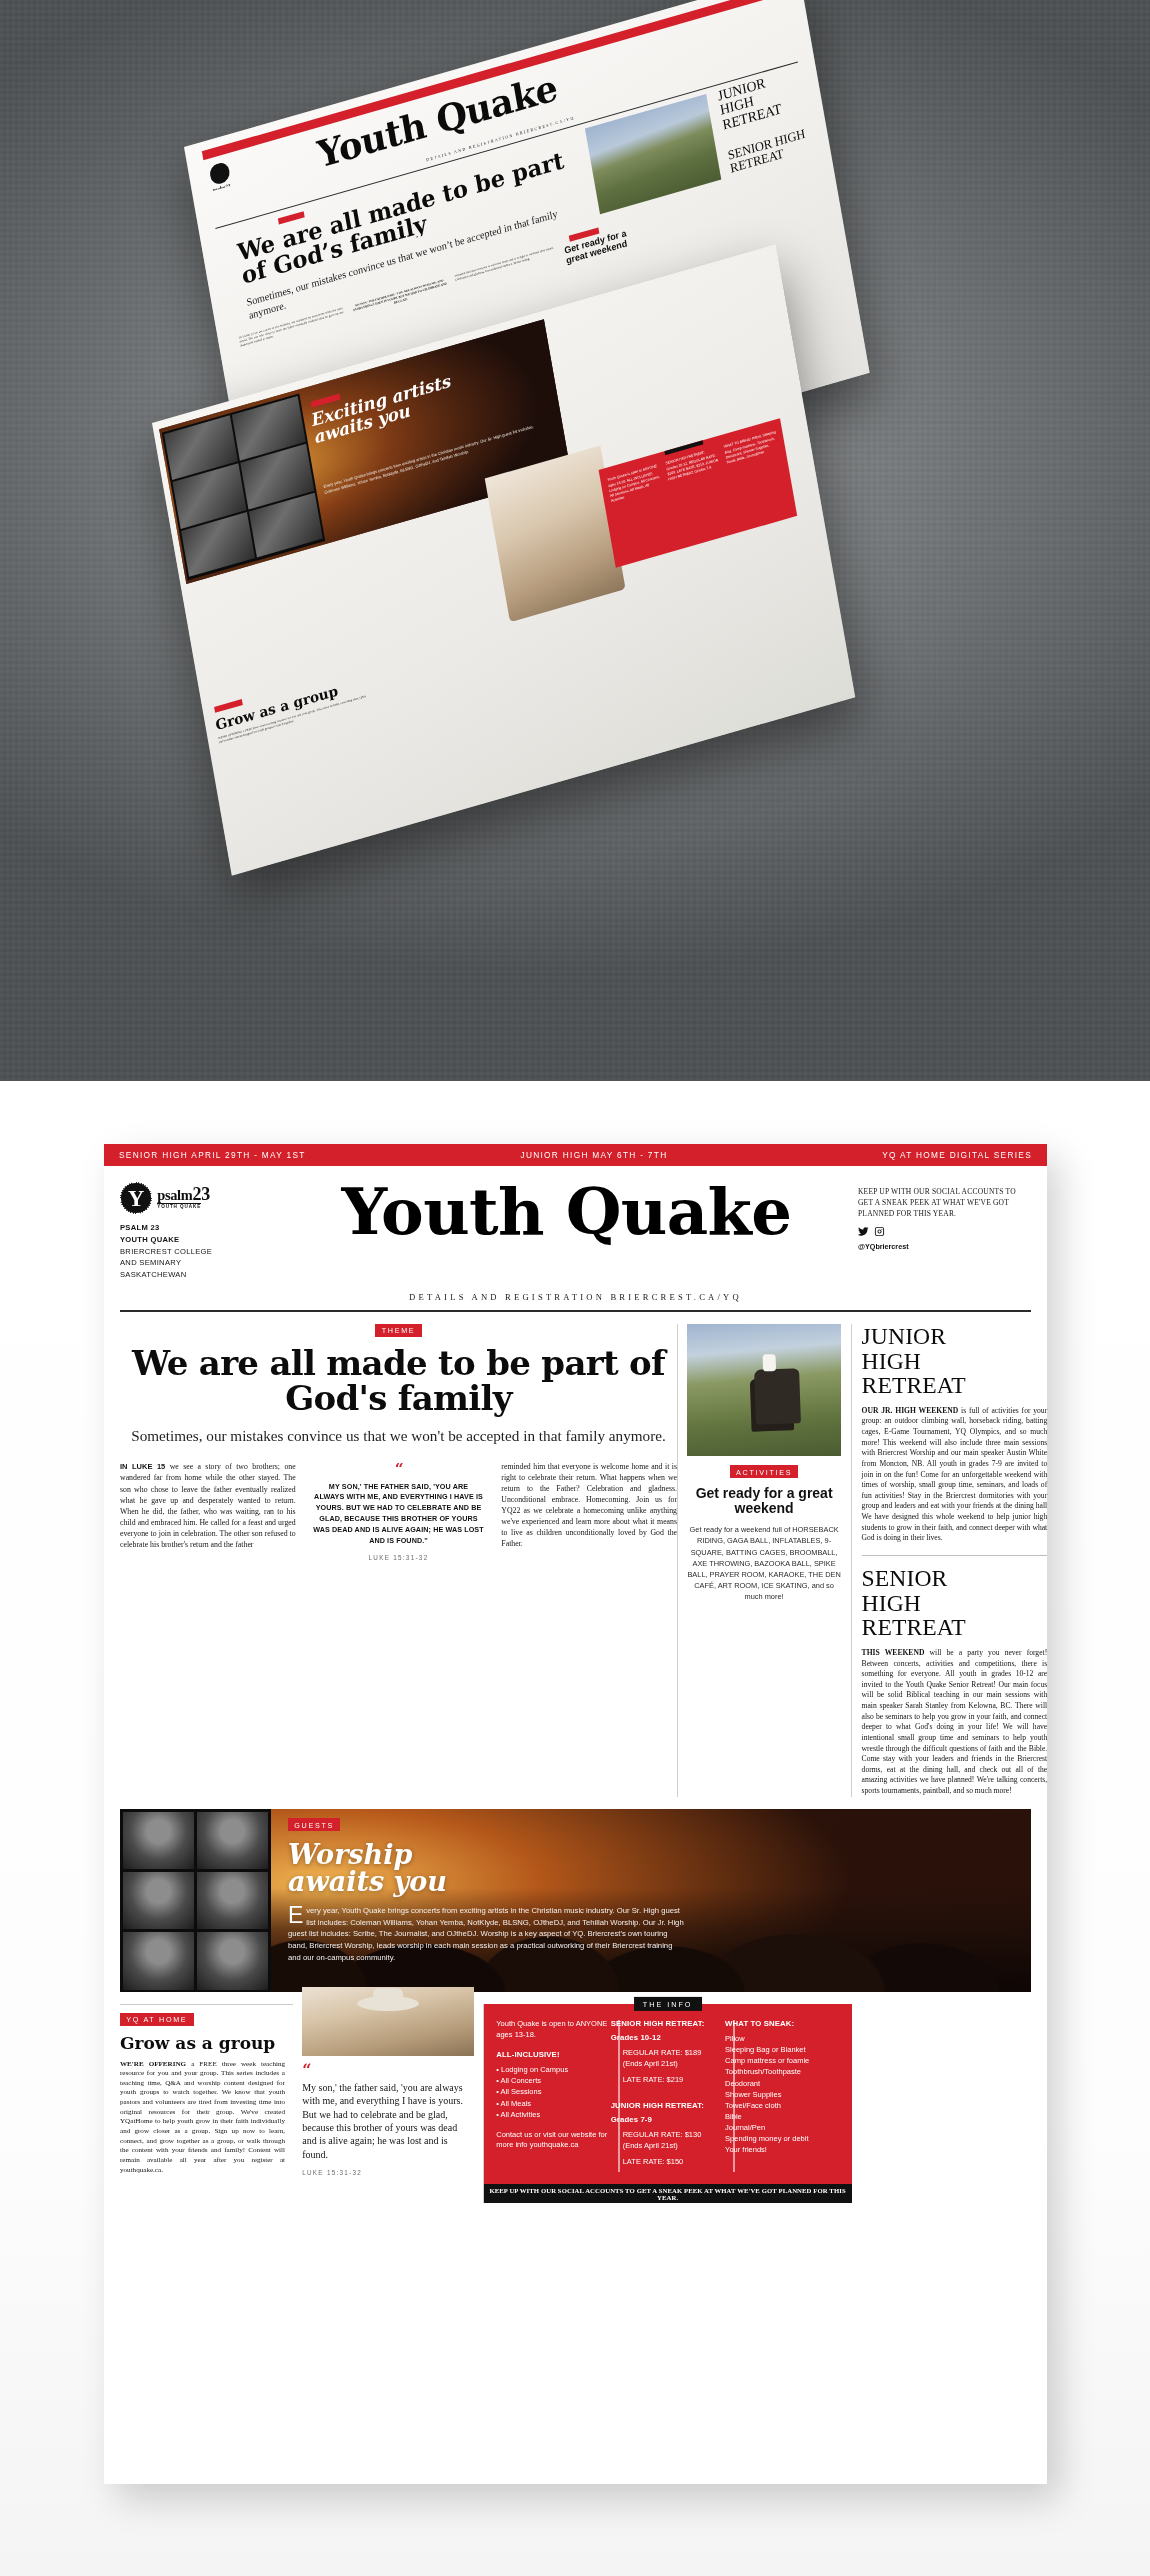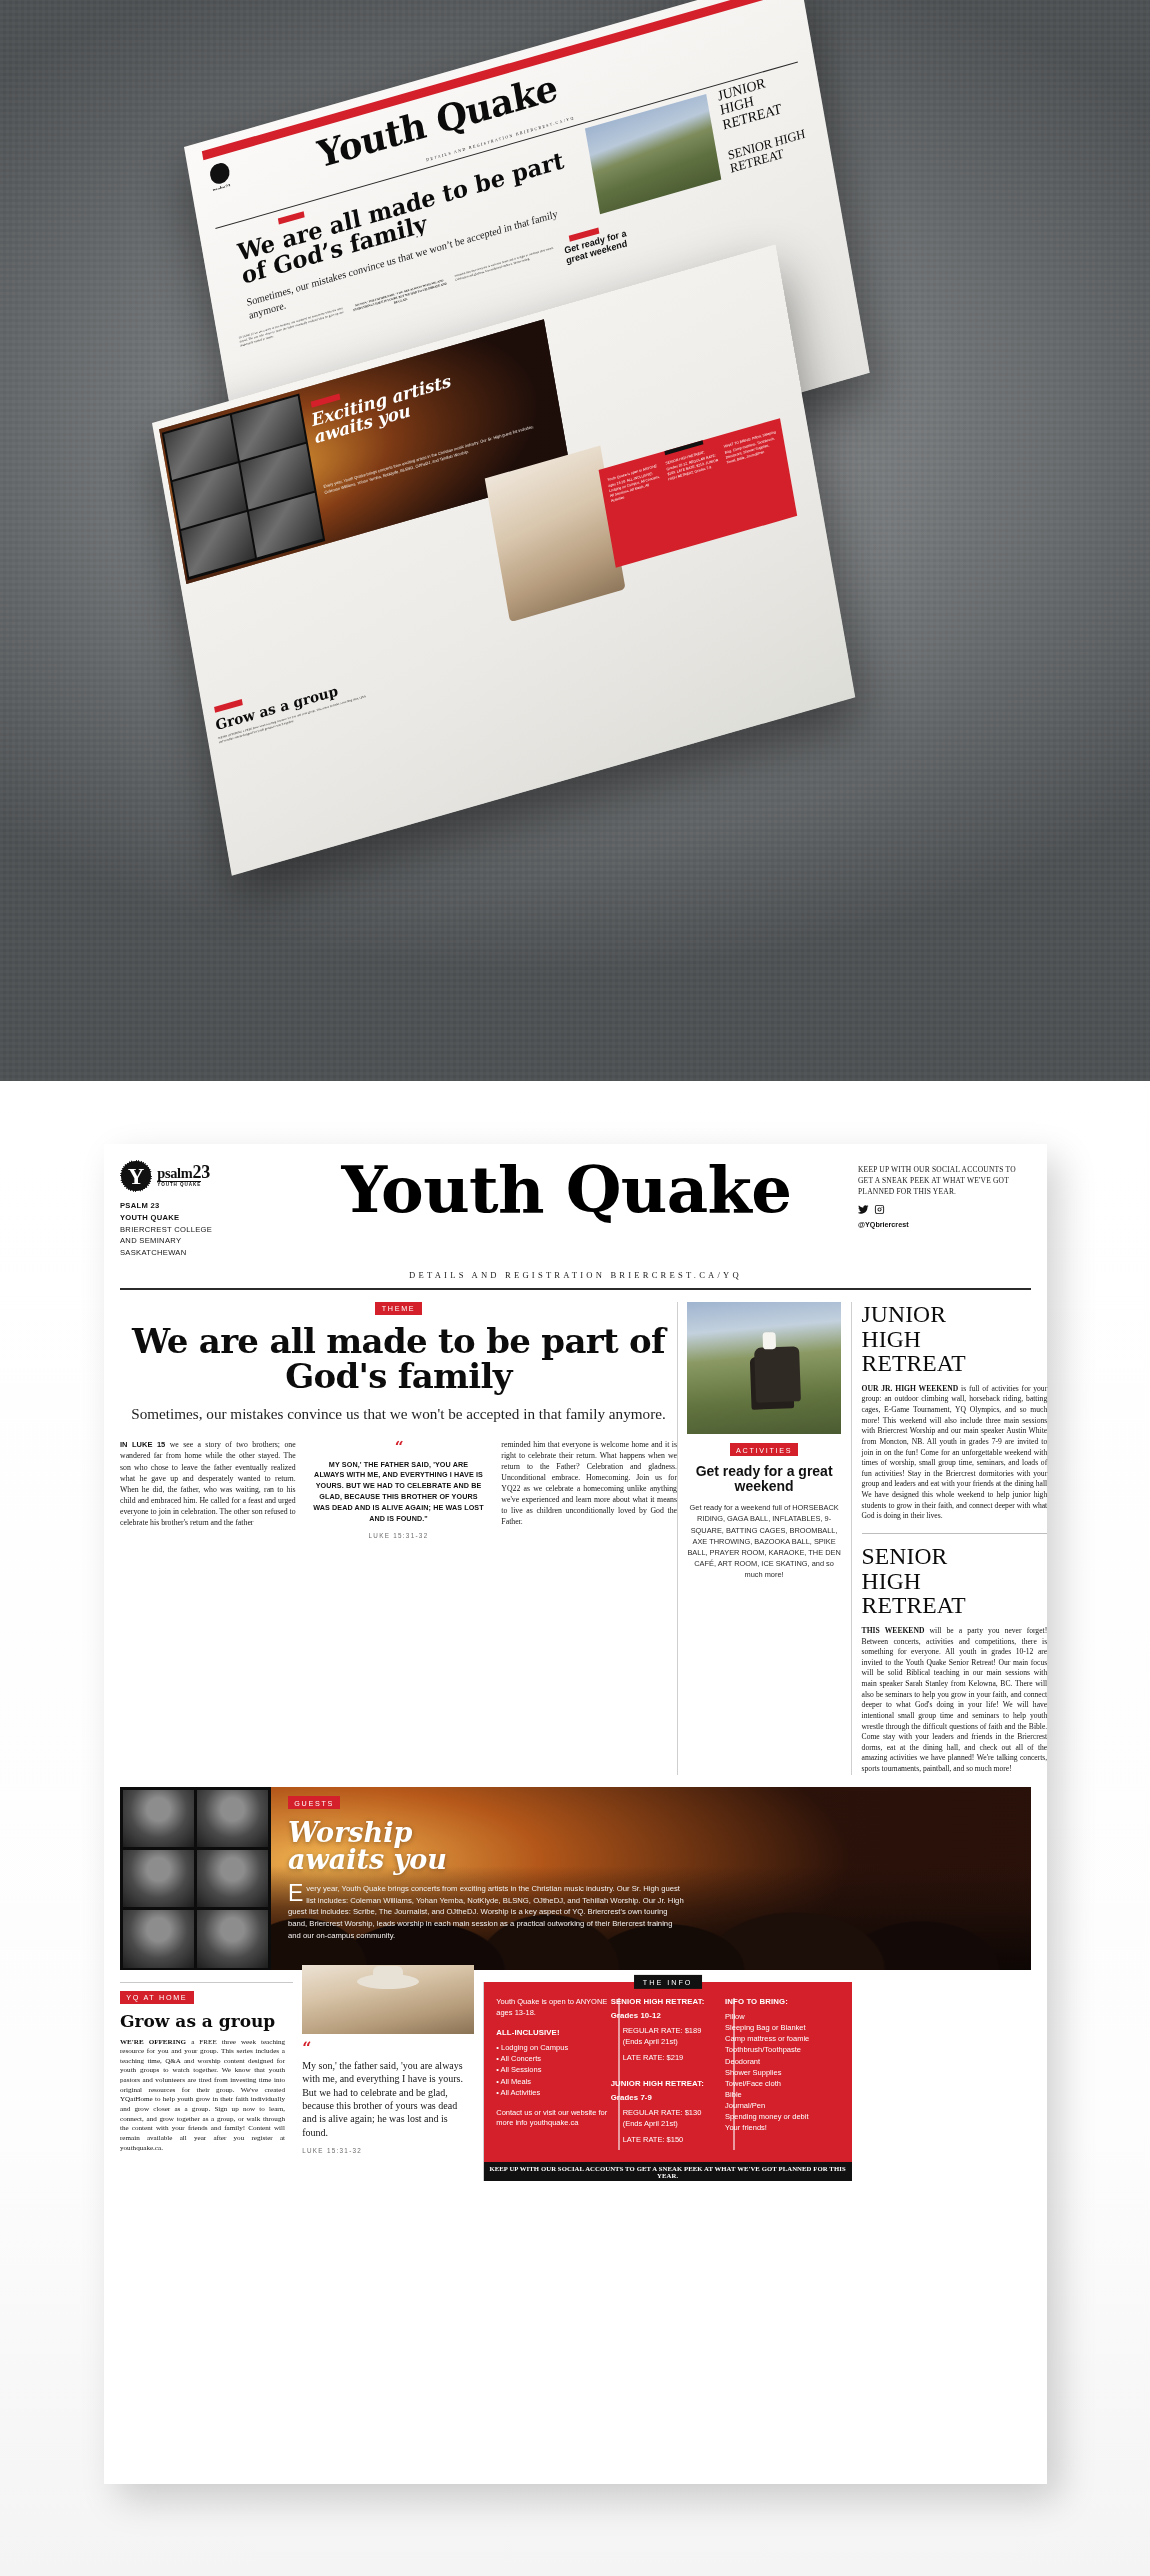--- a/index.html
+++ b/index.html
@@ -395,20 +395,25 @@
     </div>
     <div class="mini mini-red" style="left:11.5px;top:288px;width:29px;height:6.3px;"></div>
     <div class="mini" style="left:10.4px;top:298px;width:173px;font:700 14px 'DejaVu Serif',serif;color:#0b0b0b;">Grow as a group</div>
     <div class="mini mini-txt" style="left:10.4px;top:318px;width:155px;">WE’RE OFFERING a FREE three week teaching resource for you and your group. This series includes a teaching time, Q&amp;A and worship content designed for youth groups to watch together.</div>
   </div>
 </div>
 
 <div id="flat-wrap">
 <div id="flat">
 
+  <div class="topbar">
+    <span>SENIOR HIGH APRIL 29TH - MAY 1ST</span>
+    <span>JUNIOR HIGH MAY 6TH - 7TH</span>
+    <span>YQ AT HOME DIGITAL SERIES</span>
+  </div>
 
   <div class="masthead">
     <div>
       <div class="logo-row">
         <div class="ylogo">
           <div class="rays"></div>
               <div class="disc"></div>
               <div class="ymark">Y</div>
         </div>
         <div class="psalm-lock">
@@ -573,21 +578,21 @@
             <div class="sp"></div>
             <div class="h">JUNIOR HIGH RETREAT:</div>
             <div class="h">Grades 7-9</div>
             <div class="rate" style="margin-top:4.6px;">REGULAR RATE: $130 (Ends April 21st)</div>
             <div class="rate">LATE RATE: $150</div>
           </div>
 
           <div class="sep"></div>
 
           <div class="icol">
-            <div class="h">INFO TO BRING:</div>
+            <div class="h">WHAT TO SNEAK:</div>
             <ul>
               <li>Pillow</li>
               <li>Sleeping Bag or Blanket</li>
               <li>Camp mattress or foamie</li>
               <li>Toothbrush/Toothpaste</li>
               <li>Deodorant</li>
               <li>Shower Supplies</li>
               <li>Towel/Face cloth</li>
               <li>Bible</li>
               <li>Journal/Pen</li>

